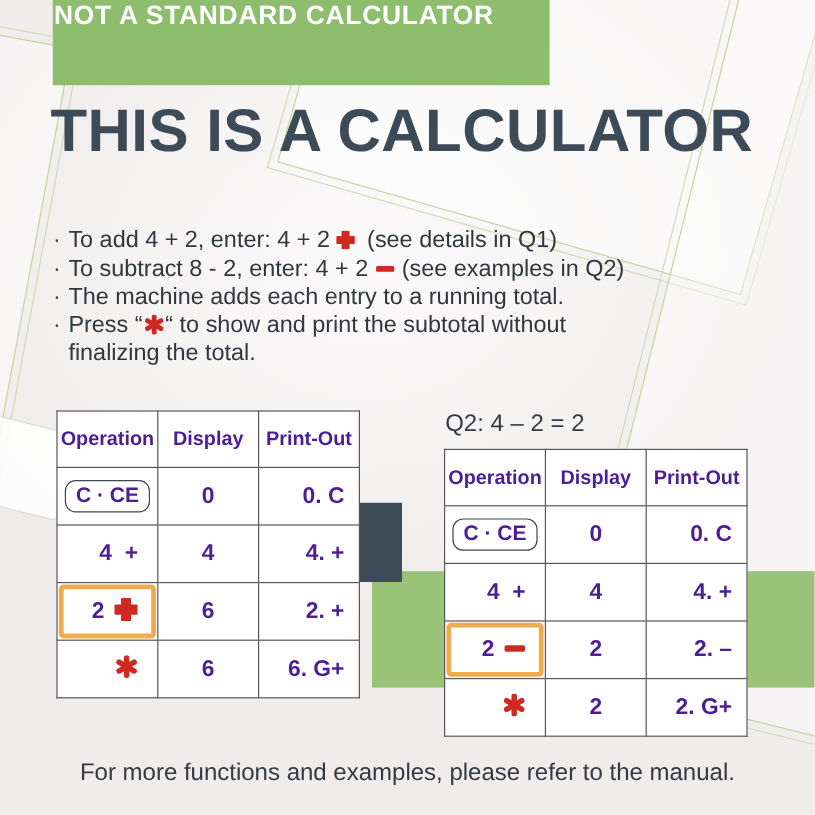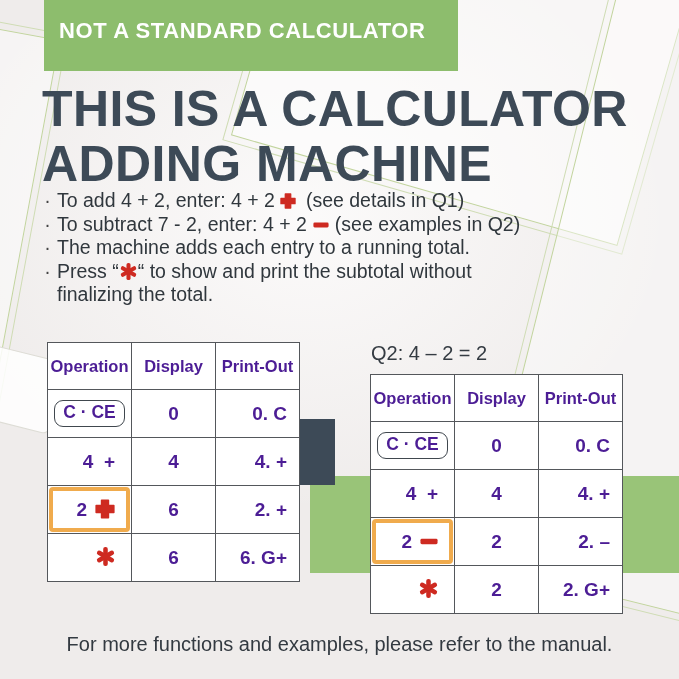--- a/index.html
+++ b/index.html
@@ -20,21 +20,21 @@
           transform:rotate(14deg);transform-origin:top left;background:rgba(255,255,255,.4);}
   .deco-3{left:-262px;top:40px;width:320px;height:560px;
           transform:rotate(10.5deg);transform-origin:top right;background:rgba(255,255,255,.45);}
   .deco-4{left:-22px;top:352px;width:78px;height:72px;border:1px solid #dddcd5;outline:none;
           transform:rotate(14deg);background:rgba(255,255,255,.85);border-radius:6px;}
   
   .band{position:absolute;left:310px;top:476px;width:369px;height:97px;background:#99c478;z-index:1;}
   .slate{position:absolute;left:300px;top:419px;width:35px;height:66px;background:#3d4a57;z-index:2;}
   
   .banner{position:absolute;left:44px;top:0;width:414px;height:71px;background:#8dbd6d;z-index:3;
-          display:flex;align-items:center;box-sizing:border-box;padding:0 0 9px 15px;}
+          display:flex;align-items:flex-start;box-sizing:border-box;padding:0 0 9px 1px;}
   .banner-label{color:#ffffff;font-weight:700;font-size:22px;letter-spacing:.6px;}
   
   .heading{position:absolute;left:42px;top:82px;z-index:3;font-weight:700;color:#3d4a57;
            font-size:50px;line-height:55px;letter-spacing:.4px;}
   
   .example{position:absolute;left:38px;top:189px;width:505px;z-index:3;
            font-size:19.5px;line-height:23.5px;color:#30373d;}
   .example-title{margin:0 0 4px 8px;font-size:20px;}
   .bullet{display:flex;}
   .bullet .dot{flex:0 0 19px;text-align:center;color:#444;}
@@ -81,35 +81,34 @@
   <div class="deco deco-4"></div>
   <div class="band"></div>
   <div class="slate"></div>
 
   <div class="banner">
     <span class="banner-label">NOT A STANDARD CALCULATOR</span>
   </div>
 
   <div class="heading">
     <div>THIS IS A CALCULATOR</div>
-    <div>ADDING MACHINE</div>
   </div>
 
   <div class="example">
 
     <div class="bullet">
       <span class="dot">·</span>
       <span class="btext"><span>To add 4 + 2, enter: 4 + 2</span><svg class="icon b1-icon" width="16" height="16" viewBox="0 0 20 20">
             <path d="M6.6 1.2h6.8v5.4h5.4v6.8h-5.4v5.4H6.6v-5.4H1.2V6.6h5.4z" fill="#ce2a21" stroke="#ce2a21" stroke-width="1.6" stroke-linejoin="round"></path>
           </svg><span>(see details in Q1)</span></span>
     </div>
 
     <div class="bullet">
       <span class="dot">·</span>
-      <span class="btext"><span>To subtract 7 - 2, enter: 4 + 2</span><svg class="icon minus b2-icon" width="16" height="6" viewBox="0 0 20 7">
+      <span class="btext"><span>To subtract 8 - 2, enter: 4 + 2</span><svg class="icon minus b2-icon" width="16" height="6" viewBox="0 0 20 7">
             <rect x="0.5" y="0.5" width="19" height="6" rx="1.6" fill="#ce2a21"></rect>
           </svg><span>(see examples in Q2)</span></span>
     </div>
 
     <div class="bullet">
       <span class="dot">·</span>
       <span class="btext">The machine adds each entry to a running total.</span>
     </div>
 
     <div class="bullet">

